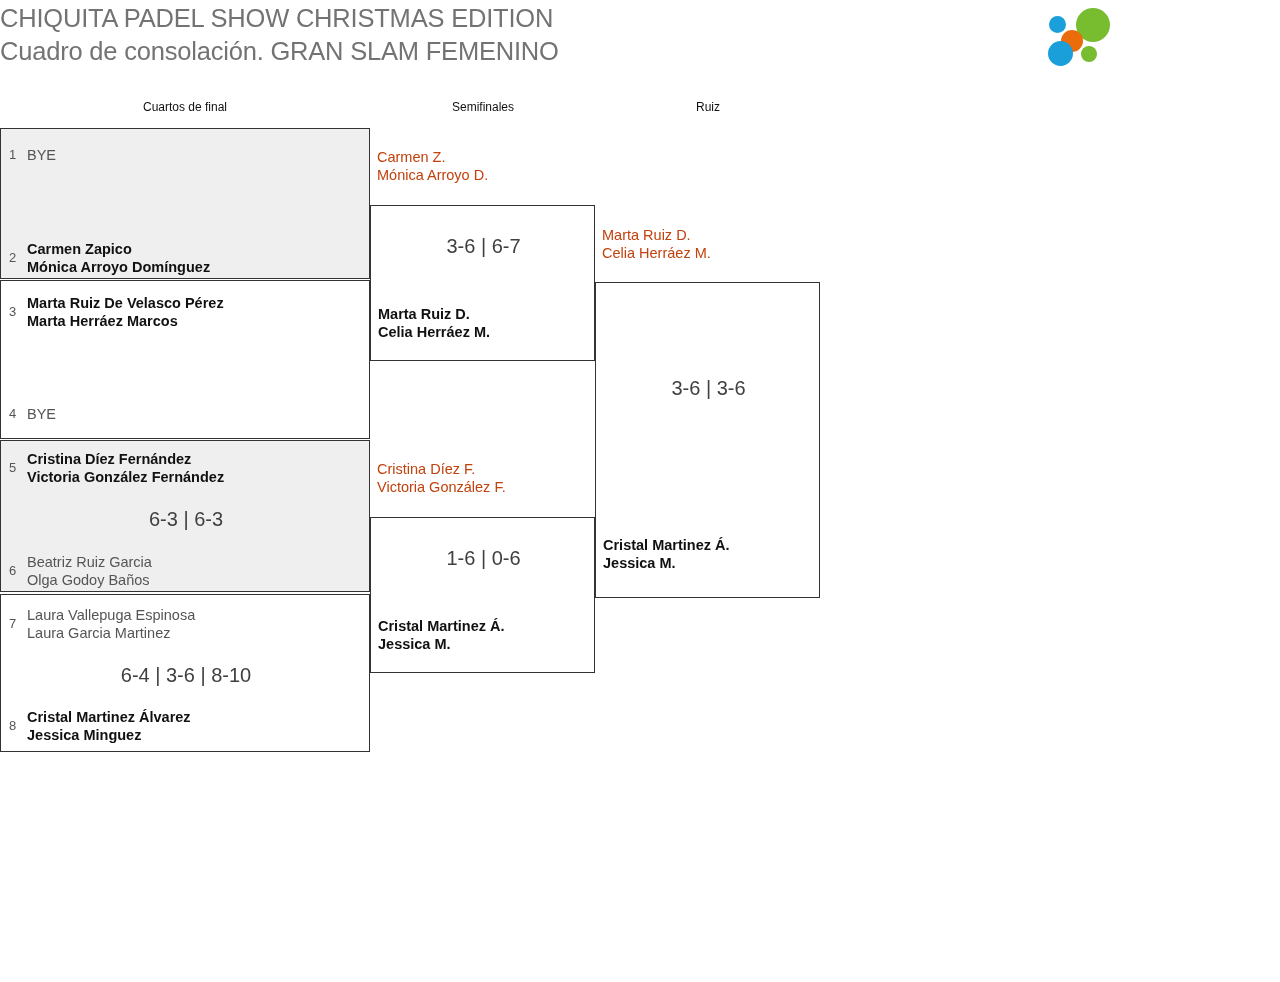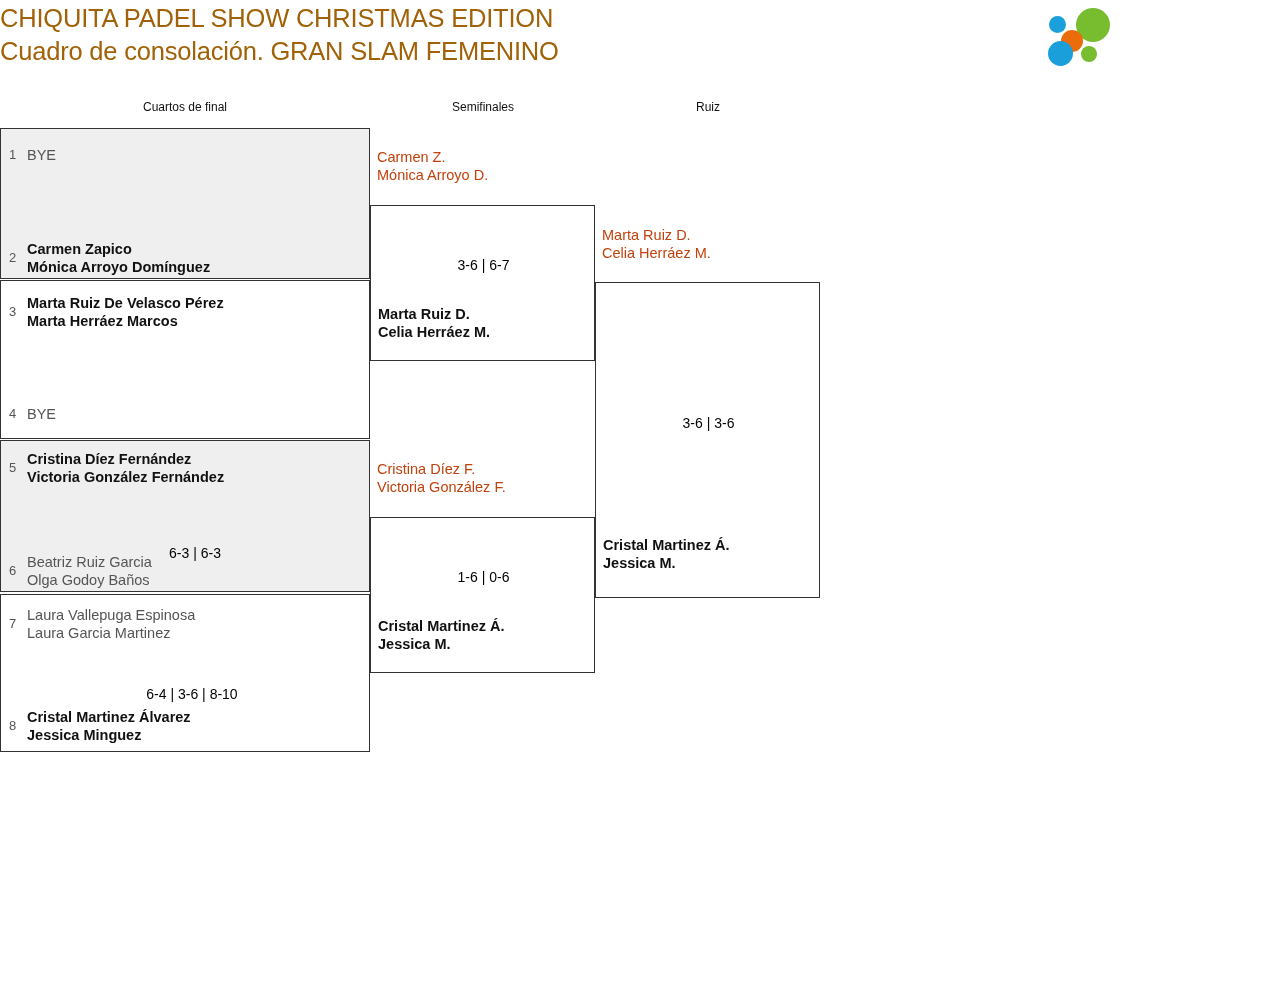--- a/index.html
+++ b/index.html
@@ -26,21 +26,21 @@
   #title-block {
     position: absolute;
     left: 0; top: 2px;
     width: 900px;
   }
   .title-line {
     font-size: 25.5px;
     line-height: 33px;
     font-weight: 400;
     letter-spacing: -0.2px;
-    color: #a16207;
+    color: #737373;
     white-space: nowrap;
   }
 
   
   #logo {
     position: absolute;
     left: 1048px; top: 4px;
     width: 226px; height: 68px;
   }
   #logo-dots {
@@ -115,26 +115,25 @@
   }
   .names.winner {
     color: #111111;
     font-weight: 700;
   }
   .names .nm { display: block; }
 
   
   .score {
     position: absolute;
-    font-size: 14px;
+    font-size: 20px;
     line-height: 18px;
-    color: #000000;
+    color: #404040;
     text-align: center;
     white-space: nowrap;
-    margin-top: 19px;
   }
 
   
   .advancer {
     position: absolute;
     font-size: 14.5px;
     line-height: 18px;
     color: #c2410c;
     white-space: nowrap;
   }
@@ -209,39 +208,39 @@
   </div>
 
   <div class="match-box shaded" style="left:0px; top:440px; width:370px; height:152px;">
     <div class="team" style="top:9px;">
       <span class="seed">5</span>
       <span class="names winner">
         <span class="nm">Cristina Díez Fernández</span>
         <span class="nm">Victoria González Fernández</span>
       </span>
     </div>
-    <div class="score" style="left:0px; top:84px; width:370px;padding-left:9px;">6-3 | 6-3</div>
+    <div class="score" style="left:0px; top:69px; width:370px;">6-3 | 6-3</div>
     <div class="team" style="top:112px;">
       <span class="seed">6</span>
       <span class="names">
         <span class="nm">Beatriz Ruiz Garcia</span>
         <span class="nm">Olga Godoy Baños</span>
       </span>
     </div>
   </div>
 
   <div class="match-box plain" style="left:0px; top:594px; width:370px; height:158px;">
     <div class="team" style="top:11px;">
       <span class="seed">7</span>
       <span class="names">
         <span class="nm">Laura Vallepuga Espinosa</span>
         <span class="nm">Laura Garcia Martinez</span>
       </span>
     </div>
-    <div class="score" style="left:6px; top:71px; width:370px;">6-4 | 3-6 | 8-10</div>
+    <div class="score" style="left:0px; top:71px; width:370px;">6-4 | 3-6 | 8-10</div>
     <div class="team" style="top:113px;">
       <span class="seed">8</span>
       <span class="names winner">
         <span class="nm">Cristal Martinez Álvarez</span>
         <span class="nm">Jessica Minguez</span>
       </span>
     </div>
   </div>
 
   <div class="advancer" style="left:377px; top:148px;">
@@ -269,20 +268,20 @@
       <span class="nm">Jessica M.</span>
     </div>
   </div>
 
   <div class="advancer" style="left:602px; top:226px;">
     <span class="nm">Marta Ruiz D.</span>
     <span class="nm">Celia Herráez M.</span>
   </div>
 
   <div class="match-box plain" style="left:595px; top:282px; width:225px; height:316px;">
-    <div class="score" style="left:0px; top:112px; width:225px;">3-6 | 3-6</div>
+    <div class="score" style="left:0px; top:96px; width:225px;">3-6 | 3-6</div>
     <div class="advancer winner" style="left:7px; top:253px;">
       <span class="nm">Cristal Martinez Á.</span>
       <span class="nm">Jessica M.</span>
     </div>
   </div>
 
 </div>
 
 </body></html>

